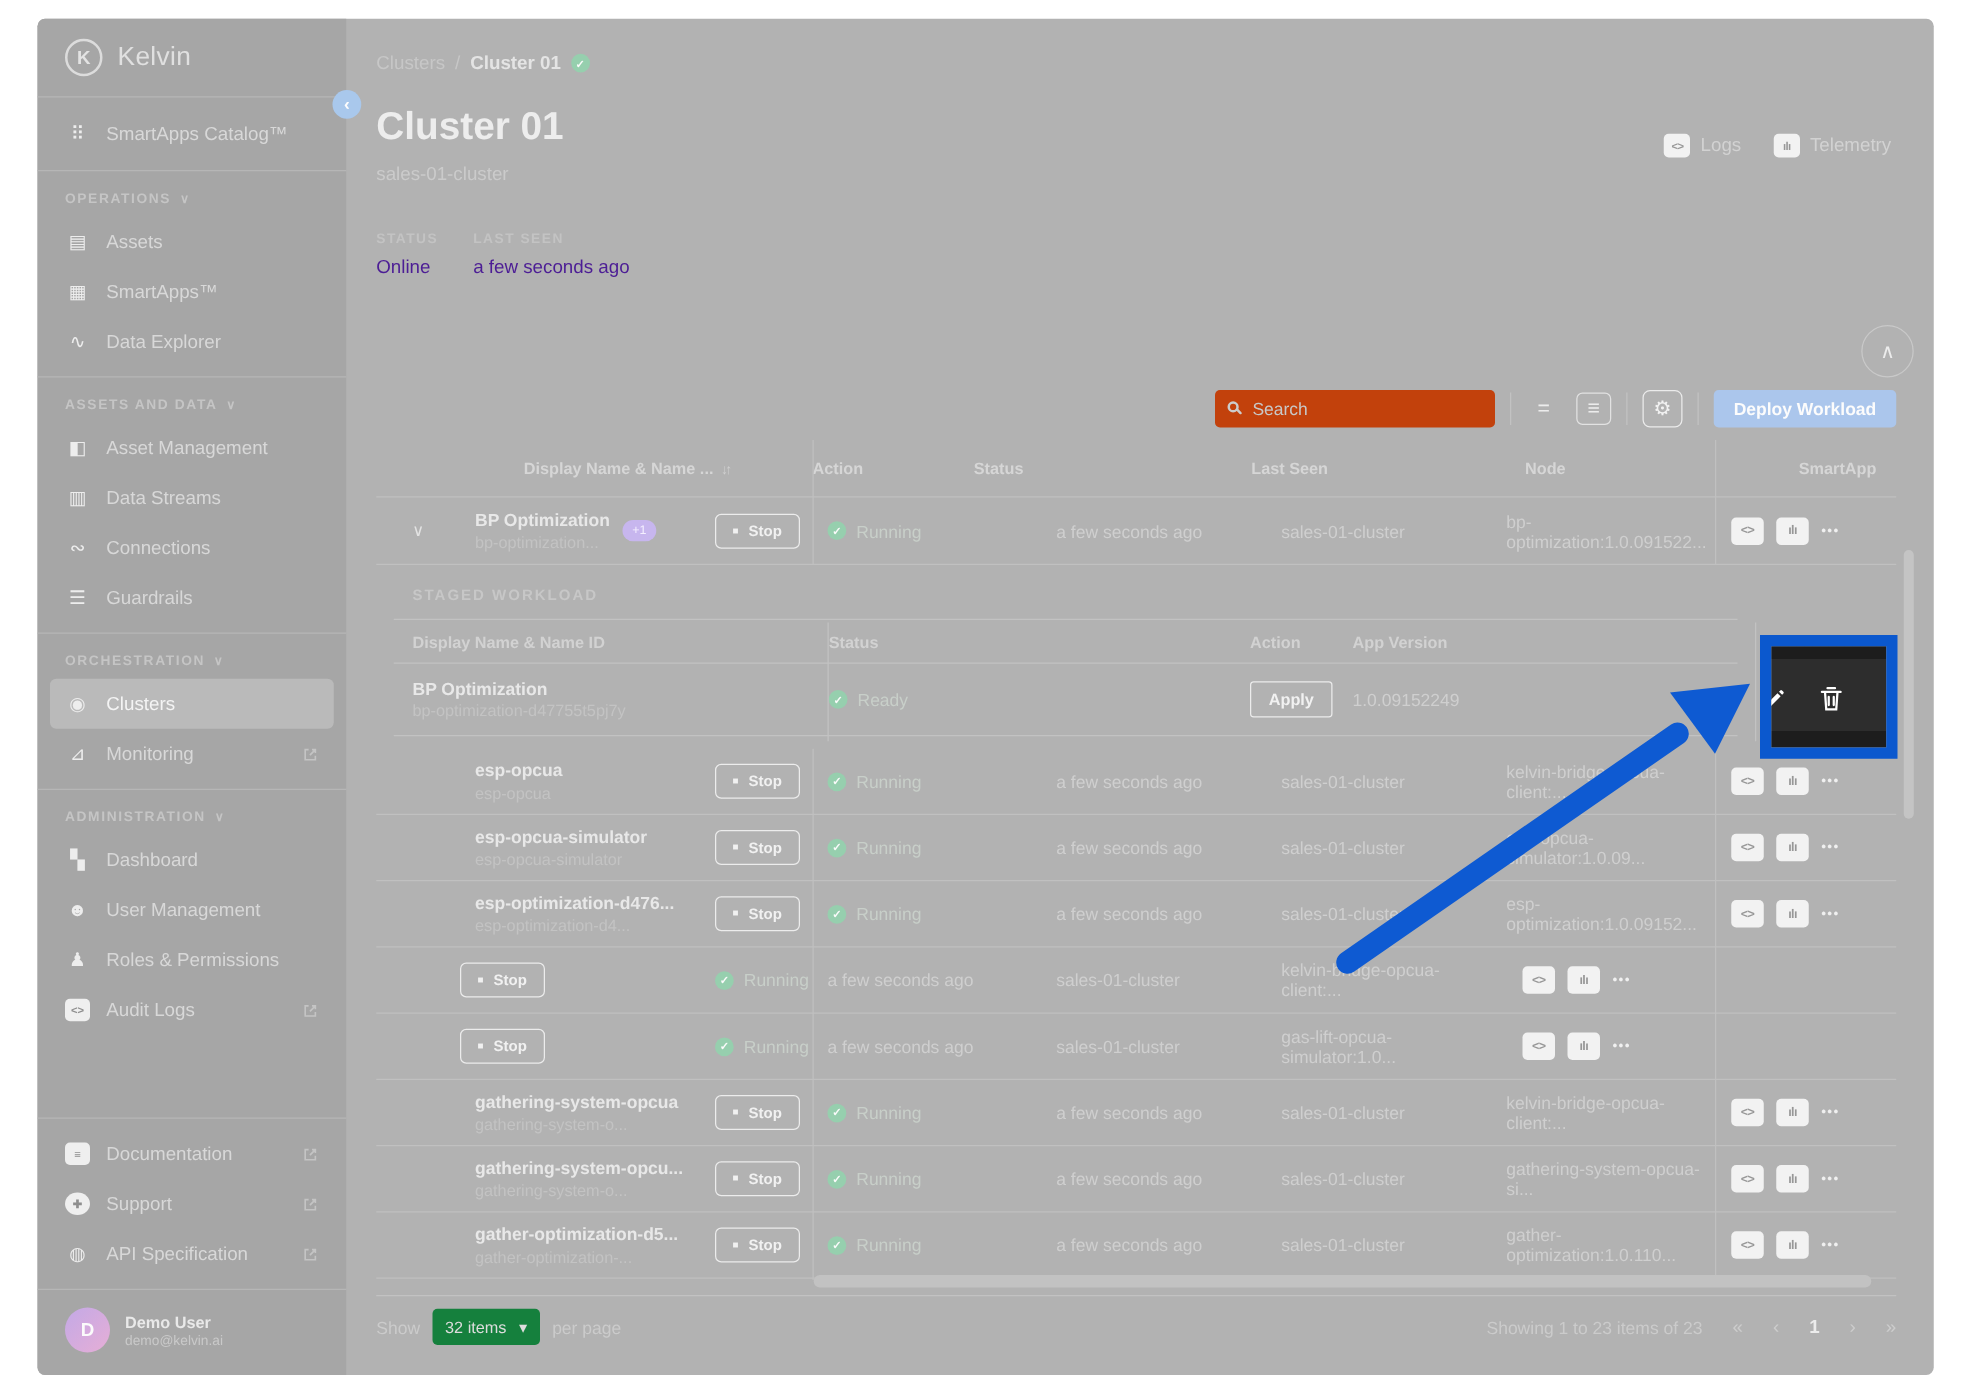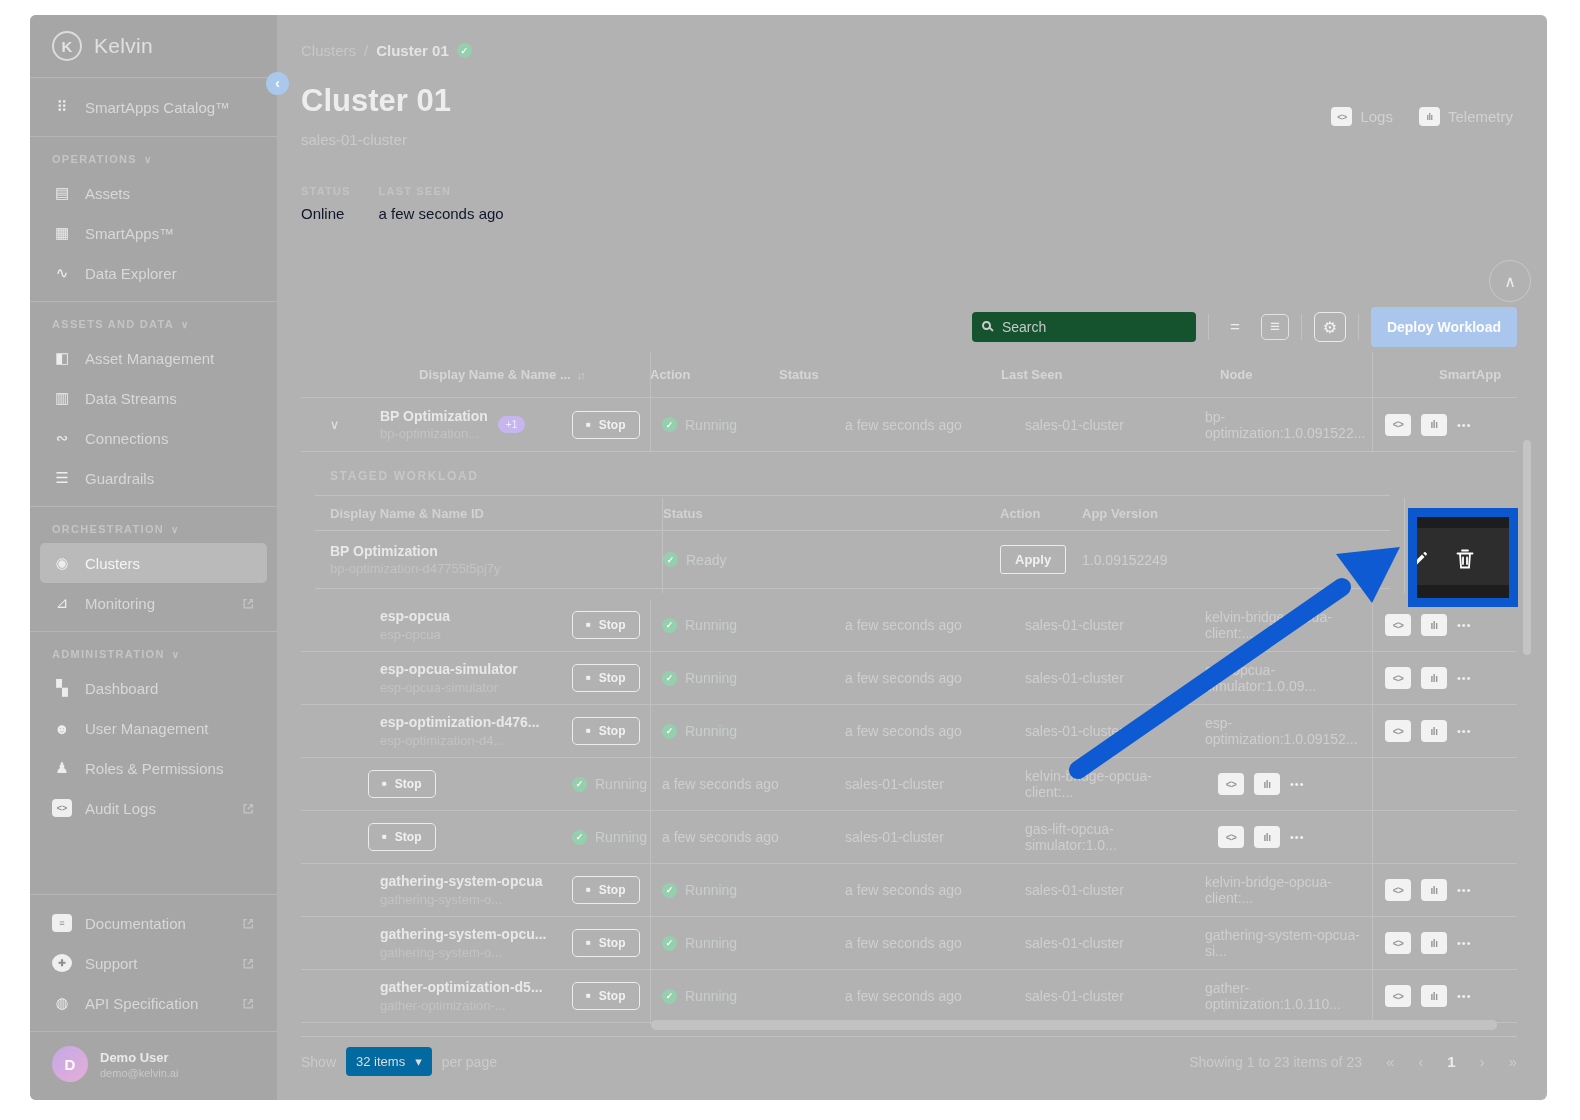--- a/index.html
+++ b/index.html
@@ -32,39 +32,39 @@
   .breadcrumb { position:absolute; left:24px; top:27px; font-size:15px; color:#c7c7c7; display:flex; align-items:center; gap:8px; }
   .breadcrumb b { color:#e4e4e4; }
   .check { display:inline-flex; width:15px; height:15px; border-radius:50%; background:#96cfae; color:#fbfbfb; font-size:9px; font-weight:bold; align-items:center; justify-content:center; }
   .page-title { position:absolute; left:24px; top:68px; font-size:31px; font-weight:bold; color:#ededed; }
   .page-sub { position:absolute; left:24px; top:116px; font-size:15px; color:#cbcbcb; }
   .page-actions { position:absolute; right:34px; top:92px; display:flex; gap:26px; }
   .pa-btn { display:flex; align-items:center; gap:8px; color:#d2d2d2; font-size:15px; cursor:pointer; background:none; border:none; font-family:inherit; }
   .icon-box { background:#f2f2f2; color:#979797; border-radius:4px; width:21px; height:19px; font-size:9px; font-weight:bold; display:inline-flex; align-items:center; justify-content:center; letter-spacing:-.5px; }
   .meta { position:absolute; left:24px; top:170px; display:flex; gap:28px; }
   .meta .lbl { font-size:11px; font-weight:bold; letter-spacing:1.2px; color:#c3c3c3; }
-  .meta .val { font-size:15px; color:#0f172a; margin-top:8px; }
+  .meta .val { font-size:15px; color:#4c1d95; margin-top:8px; }
 
   .tabs { position:absolute; left:24px; right:0; top:230px; height:35px; display:flex; gap:48px; border-bottom:1px solid #c2c2c2; }
   .tab { font-size:16px; color:#c6c6c6; cursor:pointer; position:relative; padding:4px 2px; }
   .tab.active { color:#eaeaea; font-weight:bold; }
   .tab.active::after { content:""; position:absolute; left:-4px; right:-4px; bottom:-2px; height:3px; background:#abc9ec; border-radius:2px; }
   .panel-collapse { position:absolute; right:16px; top:245px; width:42px; height:42px; border-radius:50%; border:1px solid #c9c9c9; background:transparent; color:#ececec; font-size:16px; cursor:pointer; z-index:3; }
 
   .toolbar { position:absolute; left:24px; right:30px; top:296px; height:32px; display:flex; justify-content:flex-end; align-items:center; gap:12px; }
-  .search { width:224px; height:30px; background:#14532d; border:none; border-radius:4px; padding:0 10px 0 30px; font-size:14px; color:#e8e8e8; font-family:inherit; outline:none; }
+  .search { width:224px; height:30px; background:#c2410c; border:none; border-radius:4px; padding:0 10px 0 30px; font-size:14px; color:#e8e8e8; font-family:inherit; outline:none; }
   .search::placeholder { color:#c8c8c8; }
   .search-wrap { position:relative; }
   .search-ico { position:absolute; left:10px; top:9px; width:9px; height:9px; border:2px solid #cccccc; border-radius:50%; }
   .search-ico::after { content:""; position:absolute; width:6px; height:2px; background:#cccccc; transform:rotate(45deg); right:-5px; bottom:-2px; border-radius:1px; }
   .vsep { width:1px; height:26px; background:#c2c2c2; }
   .tgl { width:28px; height:26px; display:flex; align-items:center; justify-content:center; color:#ececec; font-size:17px; background:none; border:none; cursor:pointer; border-radius:5px; }
   .tgl.active { border:1.5px solid #e2e2e2; }
   .gear-btn { width:32px; height:30px; border:1.5px solid #ebebeb; border-radius:6px; background:none; color:#f2f2f2; font-size:16px; cursor:pointer; }
-  .deploy { height:40px; padding:0 16px; background:#abc6ec; border:none; border-radius:4px; color:#fcfcfc; font-size:14px; font-weight:bold; cursor:pointer; font-family:inherit; }
+  .deploy { height:30px; padding:0 16px; background:#abc6ec; border:none; border-radius:4px; color:#fcfcfc; font-size:14px; font-weight:bold; cursor:pointer; font-family:inherit; }
 
   
   .table { position:absolute; left:24px; right:30px; top:337px; }
   .grid { display:grid; grid-template-columns:55px 204px 90px 183px 180px 180px 167px 1fr; align-items:center; }
   .thead { height:46px; border-bottom:1px solid #c0c0c0; color:#d6d6d6; font-size:13px; font-weight:bold;gap:39px; }
   .thead > div { padding-left:12px; }
   .thead .h-name { padding-left:24px; grid-column:2; }
   .sort { font-size:11px; margin-left:6px; color:#d0d0d0; letter-spacing:-2px; }
   .trow { height:53px; border-bottom:1px solid #c0c0c0; font-size:14px; color:#cfcfcf; cursor:pointer; }
   .trow > div { padding-left:12px; }
@@ -91,21 +91,21 @@
   .apply-btn { border:1.5px solid #ececec; background:none; border-radius:3px; color:#f1f1f1; font-size:13px; font-weight:bold; padding:6px 14px; cursor:pointer; font-family:inherit; }
   .sline { position:absolute; width:1px; background:#c2c2c2; }
 
   
   .vscroll { position:absolute; right:-14px; top:88px; width:8px; height:215px; background:#c4c4c4; border-radius:4px; }
   .hscroll { position:absolute; left:350px; right:20px; top:668px; height:10px; background:#c2c2c2; border-radius:5px; }
 
   
   .pfooter { position:absolute; left:24px; right:30px; top:1021px; height:50px; border-top:1px solid #c2c2c2; display:flex; align-items:center; justify-content:space-between; color:#cbcbcb; font-size:14px; }
   .pf-left { display:flex; align-items:center; gap:10px; }
-  .pagesize { background:#0369a1; border:none; border-radius:4px; color:#dddddd; font-size:13px; padding:7px 10px; display:inline-flex; gap:10px; align-items:center; cursor:pointer; font-family:inherit; }
+  .pagesize { background:#15803d; border:none; border-radius:4px; color:#dddddd; font-size:13px; padding:7px 10px; display:inline-flex; gap:10px; align-items:center; cursor:pointer; font-family:inherit; }
   .pf-right { display:flex; align-items:center; gap:24px; }
   .pg { color:#cdcdcd; font-size:15px; cursor:pointer; background:none; border:none; font-family:inherit; }
   .pg.cur { color:#ececec; font-weight:bold; }
 
   
   .spotlight { position:absolute; left:1408px; top:508px; width:110px; height:99px; border:9px solid #0b58ce; background:linear-gradient(#1d1d1d 0 13%, #2d2d2d 13% 84%, #1d1d1d 84% 100%); z-index:20; overflow:hidden; }
   .spot-pencil { position:absolute; left:-7px; top:32px; }
   .spot-trash { position:absolute; left:36px; top:29px; cursor:pointer; }
   .arrow-svg { position:absolute; left:1000px; top:500px; z-index:21; pointer-events:none; }
 </style>

